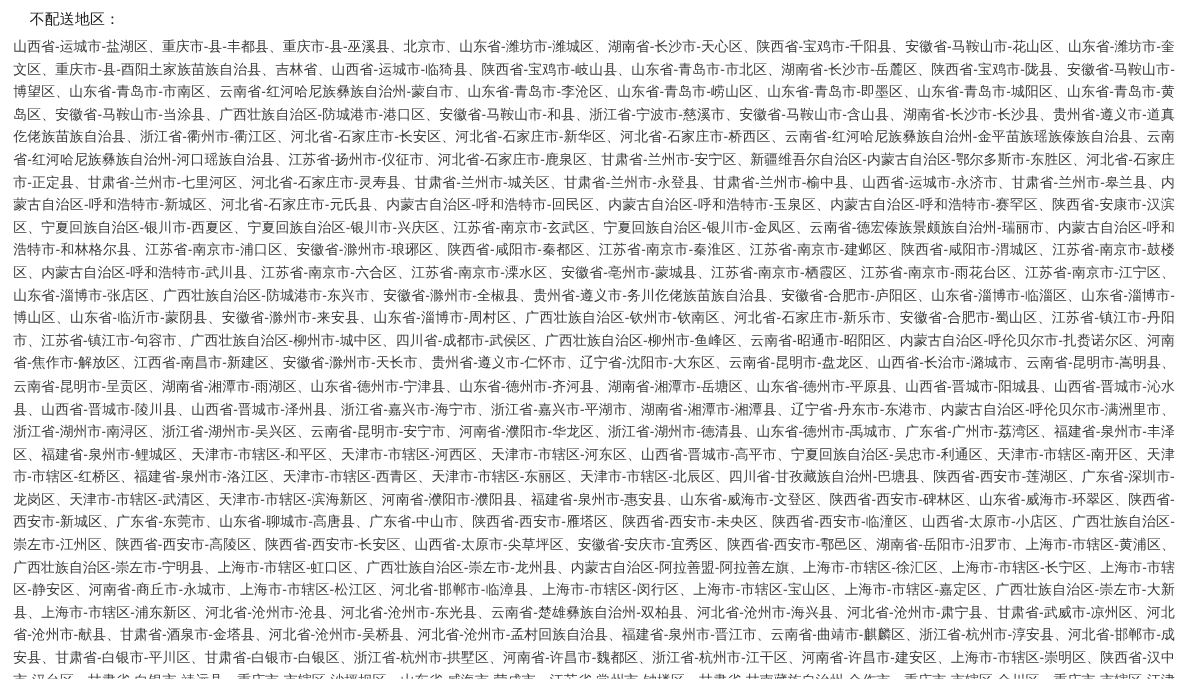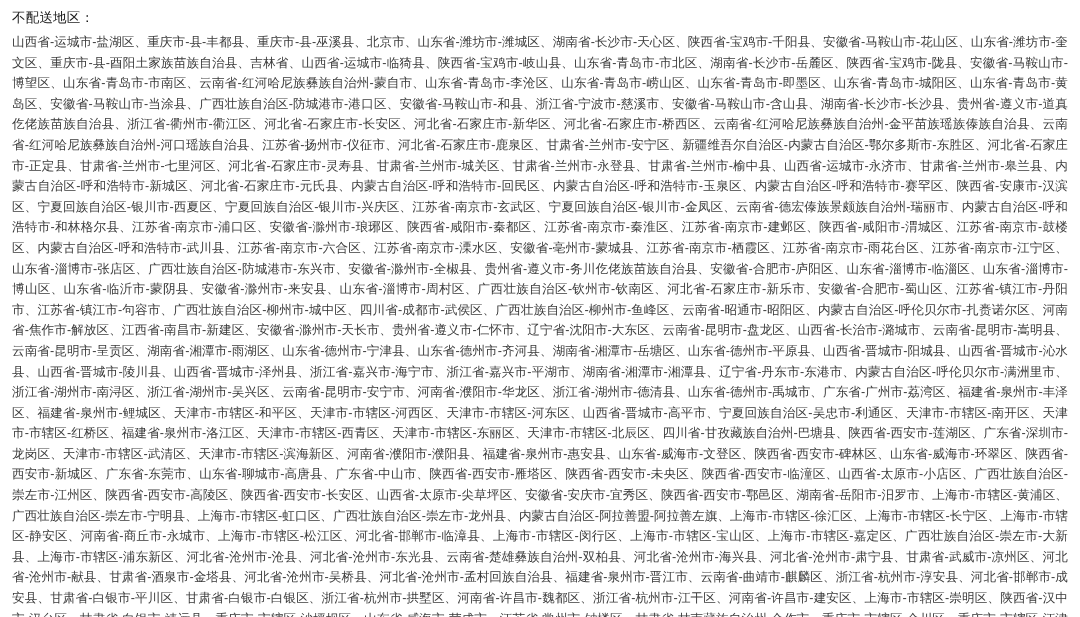--- a/index.html
+++ b/index.html
@@ -18,21 +18,21 @@
     height: 617px;
     box-sizing: border-box;
     padding: 8px 10px 0 10px;
     background: #ffffff;
   }
   .title {
     font-size: 13.5px;
     line-height: 20px;
     color: #1a1a1a;
     font-weight: 400;
-    margin: 0 0 4px 2px;
+    margin: 0 0 4px 17px;
     letter-spacing: 0.2px;
   }
   .body-text {
     font-size: 12.6px;
     line-height: 20.6px;
     color: #3a3a3a;
     text-align: justify;
     text-justify: inter-character;
     word-break: break-all;
     white-space: normal;

